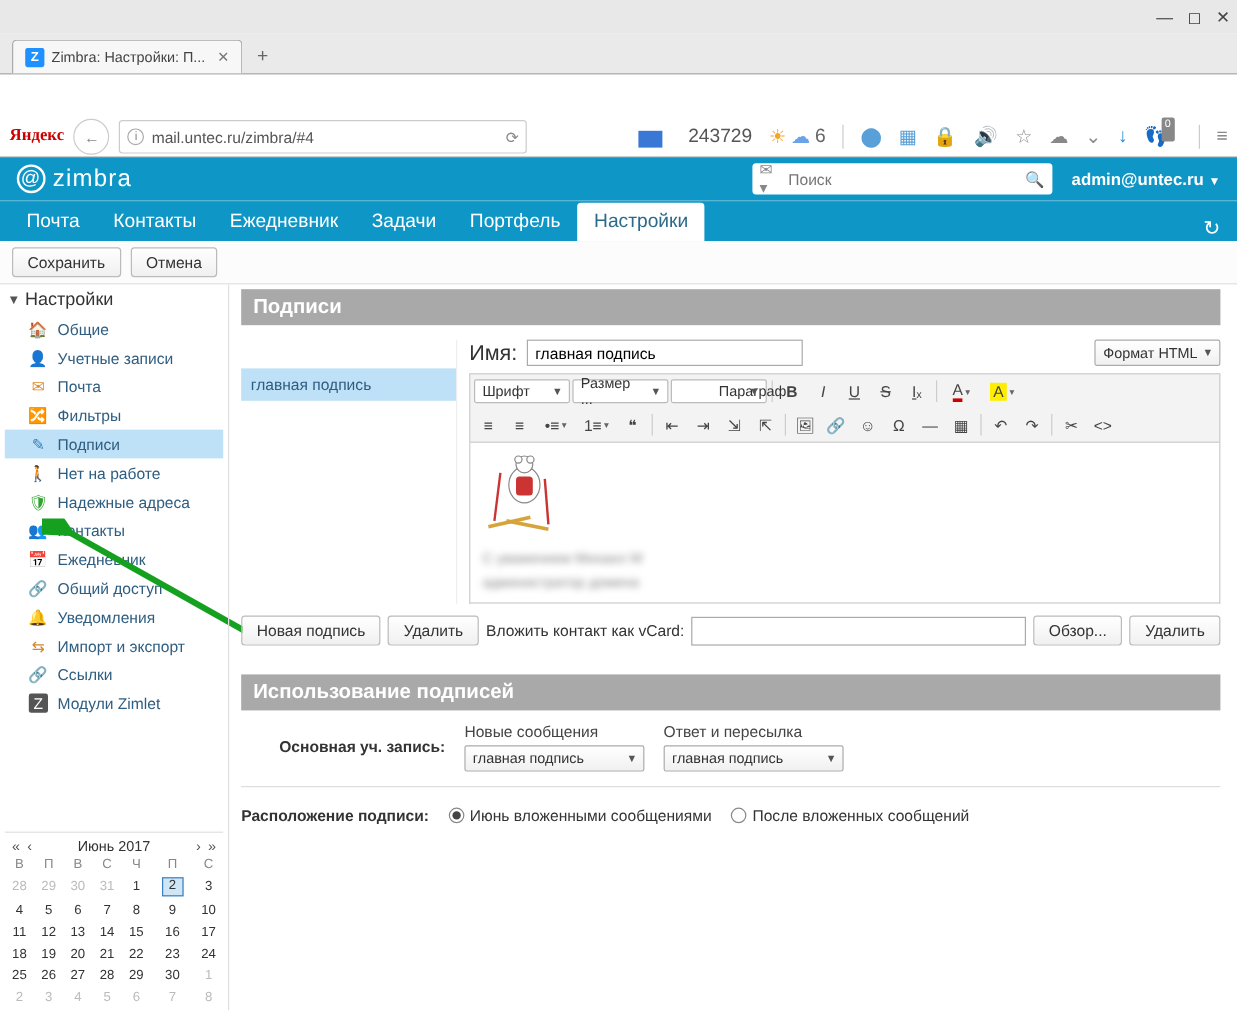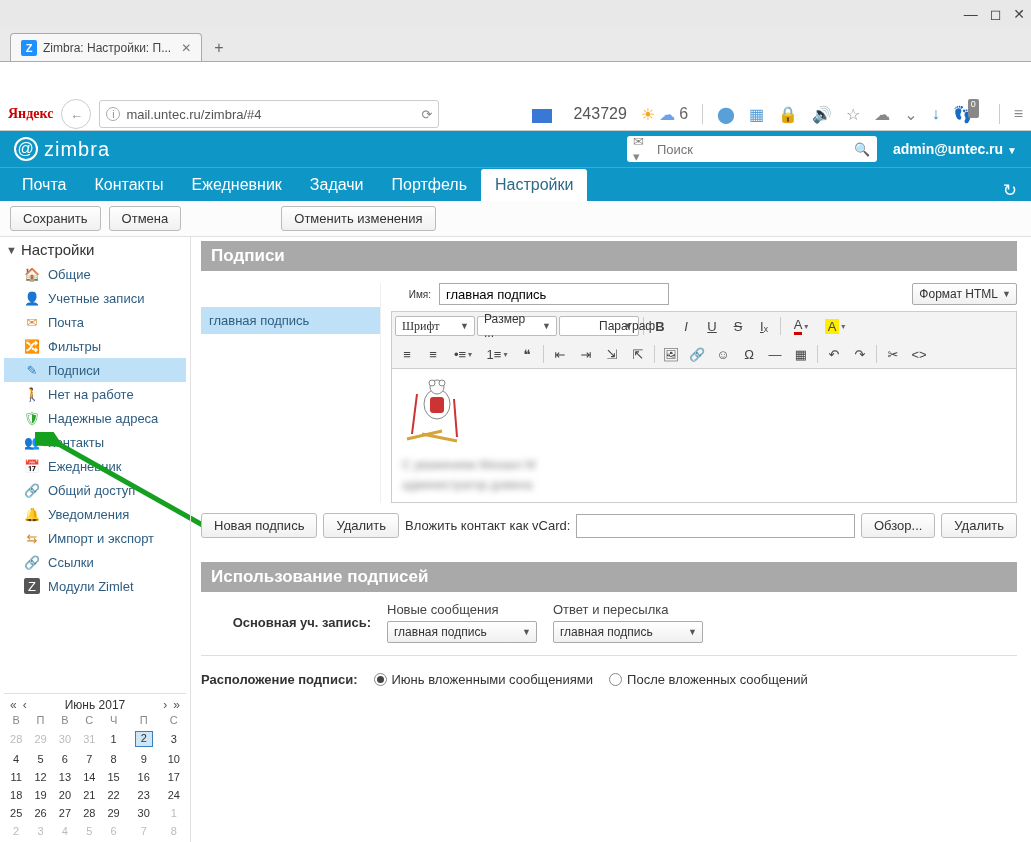--- a/index.html
+++ b/index.html
@@ -81,21 +81,21 @@
   
   .main { flex:1; padding:0px 14px 10px 10px; overflow:auto; position:relative; border-left:1px solid #e0e0e0;}
   .section-hdr { background:#a9a9a9; color:#fff; font-size:17px; font-weight:bold; padding:5px 10px; margin-top:4px; }
   .pane { display:flex; gap:10px; margin-top:12px;}
   .sig-list { width:180px; border-right:1px solid #eee;}
   .sig-list .sig-item { background:#bee1f7; padding:6px 8px; font-size:13px; color:#2e5d80; width:100%;}
   .sig-list .sig-item.selected { background:#bee1f7;}
 
   .sig-right { flex:1; }
   .row { display:flex; align-items:center; gap:8px; margin-bottom:6px;}
-  .row label { font-size:10px; color:#333; min-width:40px; text-align:right;}
+  .row label { font-size:18px; color:#333; min-width:40px; text-align:right;}
   .txtin { border:1px solid #aaa; height:22px; padding:0 6px; font-size:13px; min-width:230px;}
   .sel { border:1px solid #aaa; background:linear-gradient(#fff,#f0f0f0); border-radius:2px; padding:2px 18px 2px 6px; font-size:12px; position:relative; display:inline-flex; align-items:center; height:22px; cursor:pointer;}
   .sel::after { content:"▼"; font-size:9px; color:#555; position:absolute; right:5px; }
 
   
   .edtb { border:1px solid #ccc; background:#f3f3f3; padding:3px; display:flex; flex-wrap:wrap; gap:2px; align-items:center;}
   .edtb .sel { height:20px; font-size:12px; background:#fff; border:1px solid #bbb;}
   .tbtn { width:24px; height:22px; display:flex; align-items:center; justify-content:center; font-size:13px; color:#444; border:1px solid transparent; cursor:pointer;}
   .tbtn.split { width:32px; position:relative;}
   .tbtn.split::after { content:"▾"; font-size:8px; margin-left:2px; color:#666;}
@@ -208,21 +208,20 @@
     <div class="znav-item">Задачи</div>
     <div class="znav-item">Портфель</div>
     <div class="znav-item active">Настройки</div>
     <div class="znav-refresh">↻</div>
   </div>
 
   <div class="actionrow">
     <button class="btn">Сохранить</button>
     <button class="btn">Отмена</button>
     <div style="width:84px;"></div>
-    <button class="btn">Отменить изменения</button>
   </div>
 
   <div class="body" style="position:relative;">
 
     <svg class="arrow-wrap" viewBox="0 0 200 110">
       <defs>
           <marker id="ah" markerWidth="8" markerHeight="8" refX="2" refY="4" orient="auto">
         <path d="M8,0 L0,4 L8,8 Z" fill="#15a020"></path>
           </marker>
         </defs>
@@ -385,21 +384,21 @@
         </div>
 
         <div class="sig-right">
           <div class="row">
             <label>Имя:</label>
             <input class="txtin" value="главная подпись" style="">
             <div style="margin-left:auto;" class="sel">Формат HTML</div>
           </div>
 
           <div class="edtb">
-            <div class="sel" style="width:80px;font-family:Liberation Serif, serif;">Шрифт</div>
+            <div class="sel" style="width:80px;">Шрифт</div>
             <div class="sel" style="width:80px;">Размер ...</div>
             <div class="sel" style="width:80px;padding-left:39px;">Параграф</div>
             <span class="grp-sep"></span>
             <span class="tbtn">
                 <b>B</b>
               </span>
             <span class="tbtn">
                 <i>I</i>
               </span>
             <span class="tbtn">

